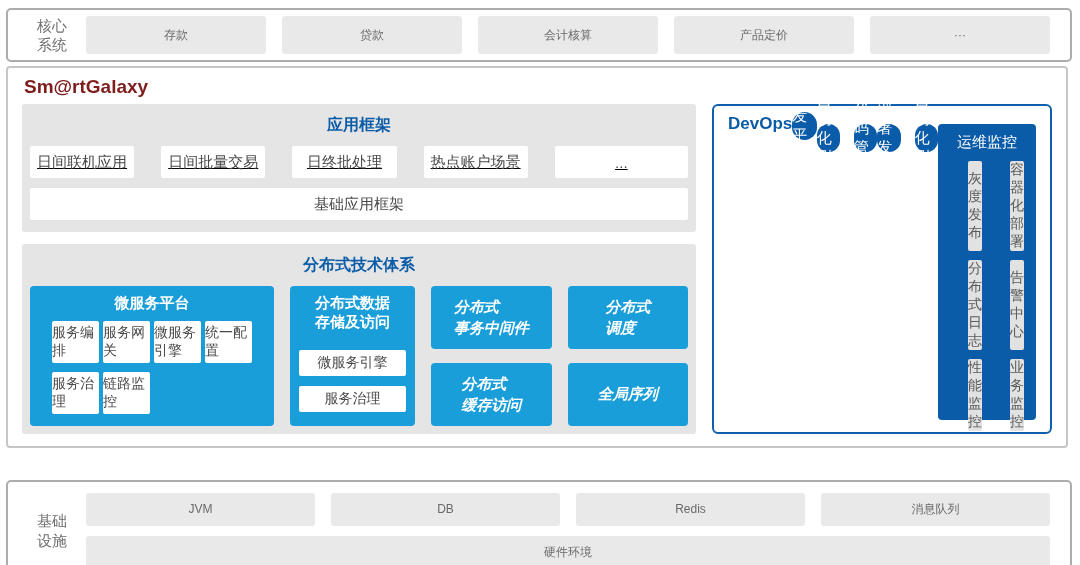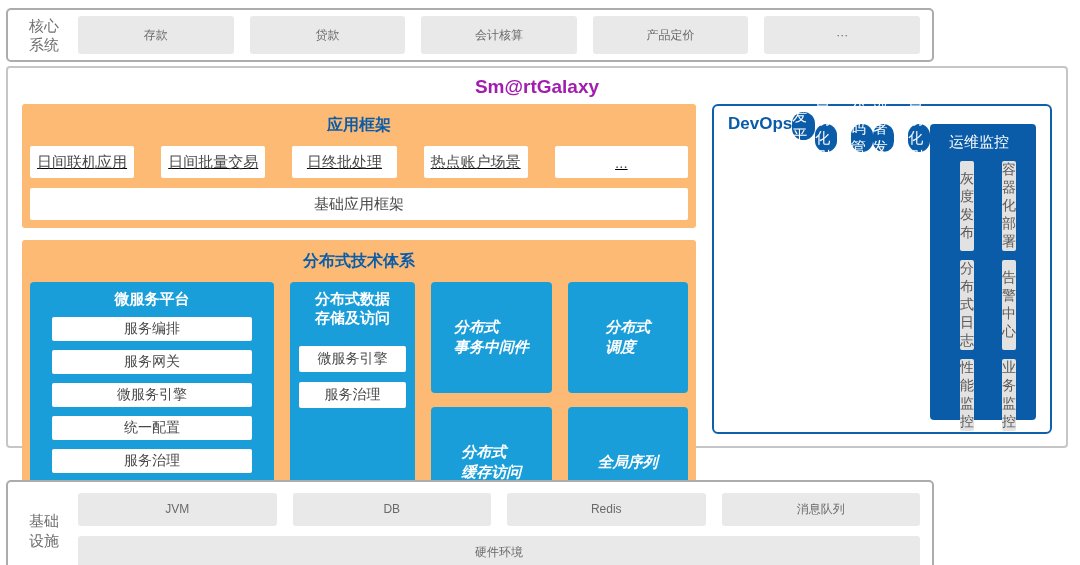--- a/index.html
+++ b/index.html
@@ -3,23 +3,23 @@
 <meta charset="utf-8">
 <style>
   html,body{margin:0;padding:0;background:#fff;}
   .canvas{
     position:relative;width:1080px;height:565px;
     font-family:"Liberation Sans","DejaVu Sans",sans-serif;
     background:#fff;overflow:hidden;
   }
   
   .strip{
-    position:absolute;left:6px;width:928px;box-sizing:border-box;
+    position:absolute;left:6px;width:1066px;box-sizing:border-box;
     border:2px solid #ACACAC;border-radius:5px;background:#fff;
-    display:flex;align-items:center;padding:0 12px;
+    display:flex;align-items:center;padding:0 20px;
   }
   #core-strip{top:8px;height:54px;}
   #infra-strip{top:480px;height:101px;}
   .strip-label{
     width:48px;flex:0 0 48px;text-align:center;color:#6E6E6E;
     font-size:15px;line-height:1.3;white-space:pre-line;margin-right:10px;
   }
   .strip-rows{flex:1;display:flex;flex-direction:column;gap:10px;}
   .strip-row{display:flex;gap:16px;}
   .gray-box{
@@ -27,25 +27,25 @@
     font-size:12px;display:flex;align-items:center;justify-content:center;
   }
   #infra-strip .gray-box{height:33px;}
   .gray-box.full{flex:1 1 100%;}
   
   #galaxy{
     position:absolute;left:6px;top:66px;width:1062px;height:382px;
     box-sizing:border-box;border:2px solid #C6C6C6;border-radius:4px;
     background:#fff;padding:6px 14px 12px 14px;display:flex;flex-direction:column;
   }
-  .galaxy-title{font-size:19px;font-weight:bold;color:#a21caf;padding:2px 2px 6px 2px;text-align:center;}
+  .galaxy-title{font-size:19px;font-weight:bold;color:#7f1d1d;padding:2px 2px 6px 2px;}
   .galaxy-body{flex:1;display:flex;gap:16px;min-height:0;}
   .left-col{flex:1;display:flex;flex-direction:column;gap:12px;min-width:0;}
   .panel{
-    background:#fdba74;border-radius:3px;padding:8px;box-sizing:border-box;
+    background:#e5e5e5;border-radius:3px;padding:8px;box-sizing:border-box;
   }
   .panel-title{
     text-align:center;font-weight:bold;color:#0B5CA8;font-size:16px;
     padding:3px 0 10px 0;
   }
   
   #app-panel{height:128px;}
   .app-row{display:flex;gap:27px;text-decoration:underline;}
   .white-box{
     background:#fff;border-radius:2px;color:#4A4A4A;font-size:15px;
@@ -59,21 +59,21 @@
   .cyan{background:#1A9ED9;border-radius:4px;color:#fff;}
   .micro{
     flex:0 0 244px;display:flex;flex-direction:column;box-sizing:border-box;
     padding:5px 22px 12px 22px;
   }
   .cyan-title{
     text-align:center;font-weight:bold;font-size:15px;color:#fff;
     padding:3px 0 8px 0;white-space:pre-line;line-height:1.25;
   }
   .micro-grid{
-    flex:1;display:grid;grid-template-columns:1fr;gap:9px 4px;
+    flex:1;display:grid;grid-template-columns:1fr 1fr 1fr 1fr;gap:9px 4px;
   }
   .mini-box{
     background:#fff;border-radius:2px;color:#4A4A4A;font-size:14px;
     display:flex;align-items:center;justify-content:center;min-height:24px;
   }
   .storage{
     flex:0 0 125px;display:flex;flex-direction:column;box-sizing:border-box;
     padding:5px 9px 12px 9px;
   }
   .storage .mini-box{margin-top:10px;height:26px;flex:0 0 auto;}
@@ -95,21 +95,21 @@
     padding:2px 0 10px 0;
   }
   .blue-box{
     background:#0B5CA8;border-radius:14px;color:#fff;font-size:15px;
     display:flex;align-items:center;justify-content:center;height:28px;
   }
   .devops-row{display:flex;gap:14px;margin-top:12px;}
   .devops-row .blue-box{flex:1;}
   .ops-monitor{
     margin-top:12px;flex:1;background:#0B5CA8;border-radius:4px;
-    box-sizing:border-box;padding:5px 20px 12px 12px;
+    box-sizing:border-box;padding:5px 12px 12px 12px;
     display:flex;flex-direction:column;
   }
   .ops-title{
     text-align:center;color:#fff;font-size:15px;padding:4px 0 9px 0;
   }
   .ops-grid{
     flex:1;display:grid;grid-template-columns:1fr 1fr;gap:9px 10px;
   }
   .ops-box{
     background:#E2E2E2;border-radius:2px;color:#5A5A5A;font-size:14px;

